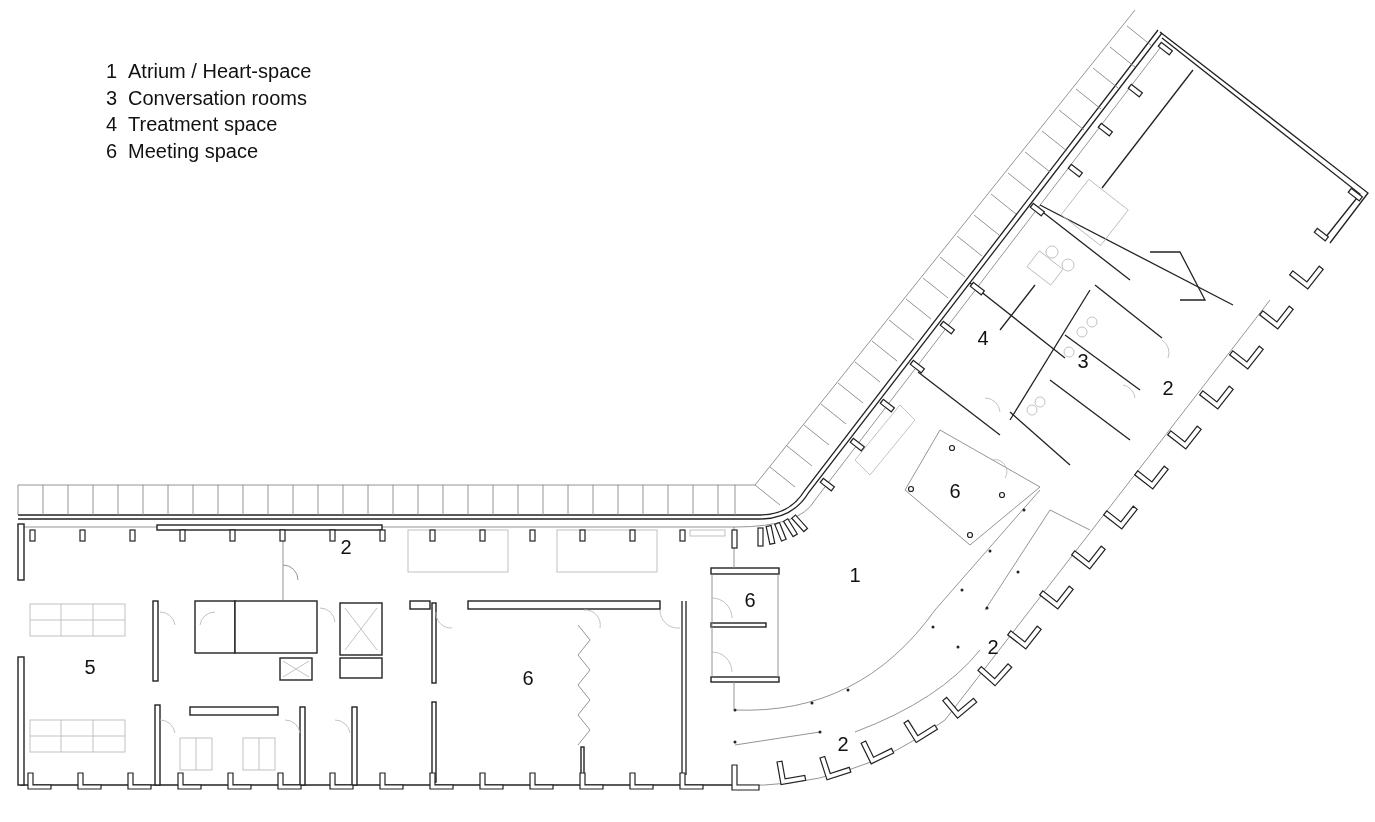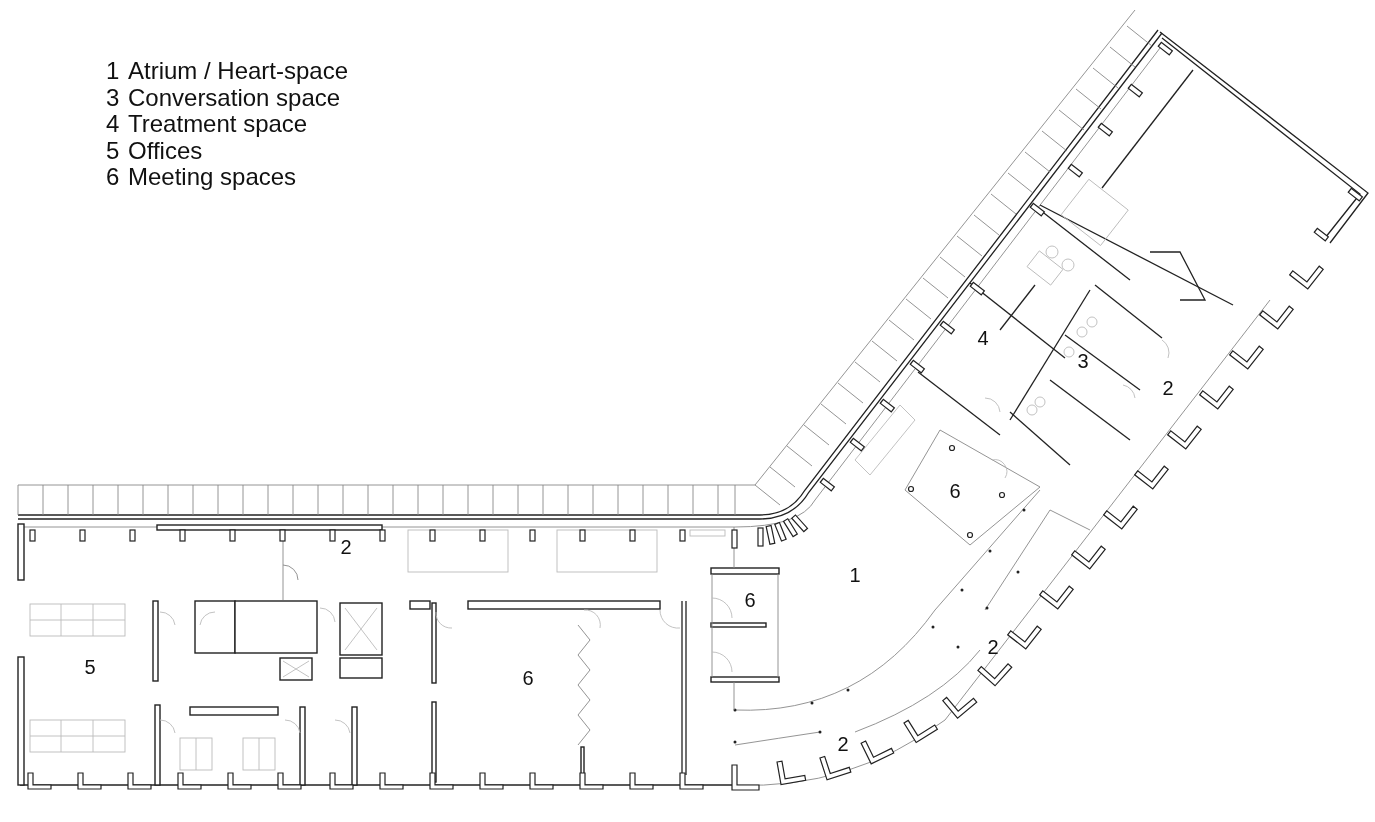--- a/index.html
+++ b/index.html
@@ -1,37 +1,36 @@
 <!DOCTYPE html>
 <html><head>
 <meta charset="utf-8">
 <style>
   html, body { margin: 0; padding: 0; background: #ffffff; }
   body { width: 1375px; height: 822px; position: relative; overflow: hidden; font-family: "Liberation Sans", sans-serif; }
   .legend { position: absolute; left: 106px; top: 58px; }
-  .legend-item { font-size: 24px; line-height: 26.5px; color: #111; white-space: nowrap; }
+  .legend-item { font-size: 20px; line-height: 26.5px; color: #111; white-space: nowrap; }
   .legend-num { display: inline-block; width: 22px; }
   svg.plan { position: absolute; left: 0; top: 0; }
   .lbl { font-family: "Liberation Sans", sans-serif; font-size: 20px; fill: #111; text-anchor: middle; dominant-baseline: middle; }
   .wall { fill: #fff; stroke: #222; stroke-width: 1.4; }
   .thin { fill: none; stroke: #888; stroke-width: 0.9; }
   .light { fill: none; stroke: #bbb; stroke-width: 0.9; }
   .dark { fill: none; stroke: #222; stroke-width: 1.3; }
   .col { fill: #fff; stroke: #222; stroke-width: 1.2; }
   .dot { fill: #222; }
 </style>
 </head>
 <body>
 
 <div class="legend">
   <div class="legend-item"><span class="legend-num">1</span><span>Atrium / Heart-space</span></div>
-  <div class="legend-item"><span class="legend-num">3</span><span>Conversation space</span></div>
+  <div class="legend-item"><span class="legend-num">3</span><span>Conversation rooms</span></div>
   <div class="legend-item"><span class="legend-num">4</span><span>Treatment space</span></div>
-  <div class="legend-item"><span class="legend-num">5</span><span>Offices</span></div>
-  <div class="legend-item"><span class="legend-num">6</span><span>Meeting spaces</span></div>
+  <div class="legend-item"><span class="legend-num">6</span><span>Meeting space</span></div>
 </div>
 
 <svg class="plan" width="1375" height="822" viewBox="0 0 1375 822">
 
   <g>
     <line class="thin" x1="18" y1="485" x2="755" y2="485"></line>
     <line class="dark" x1="18" y1="515" x2="760" y2="515"></line>
     <line class="dark" x1="18" y1="519" x2="760" y2="519"></line>
     <line class="thin" x1="18" y1="527" x2="735" y2="527"></line>
     <g class="thin">

